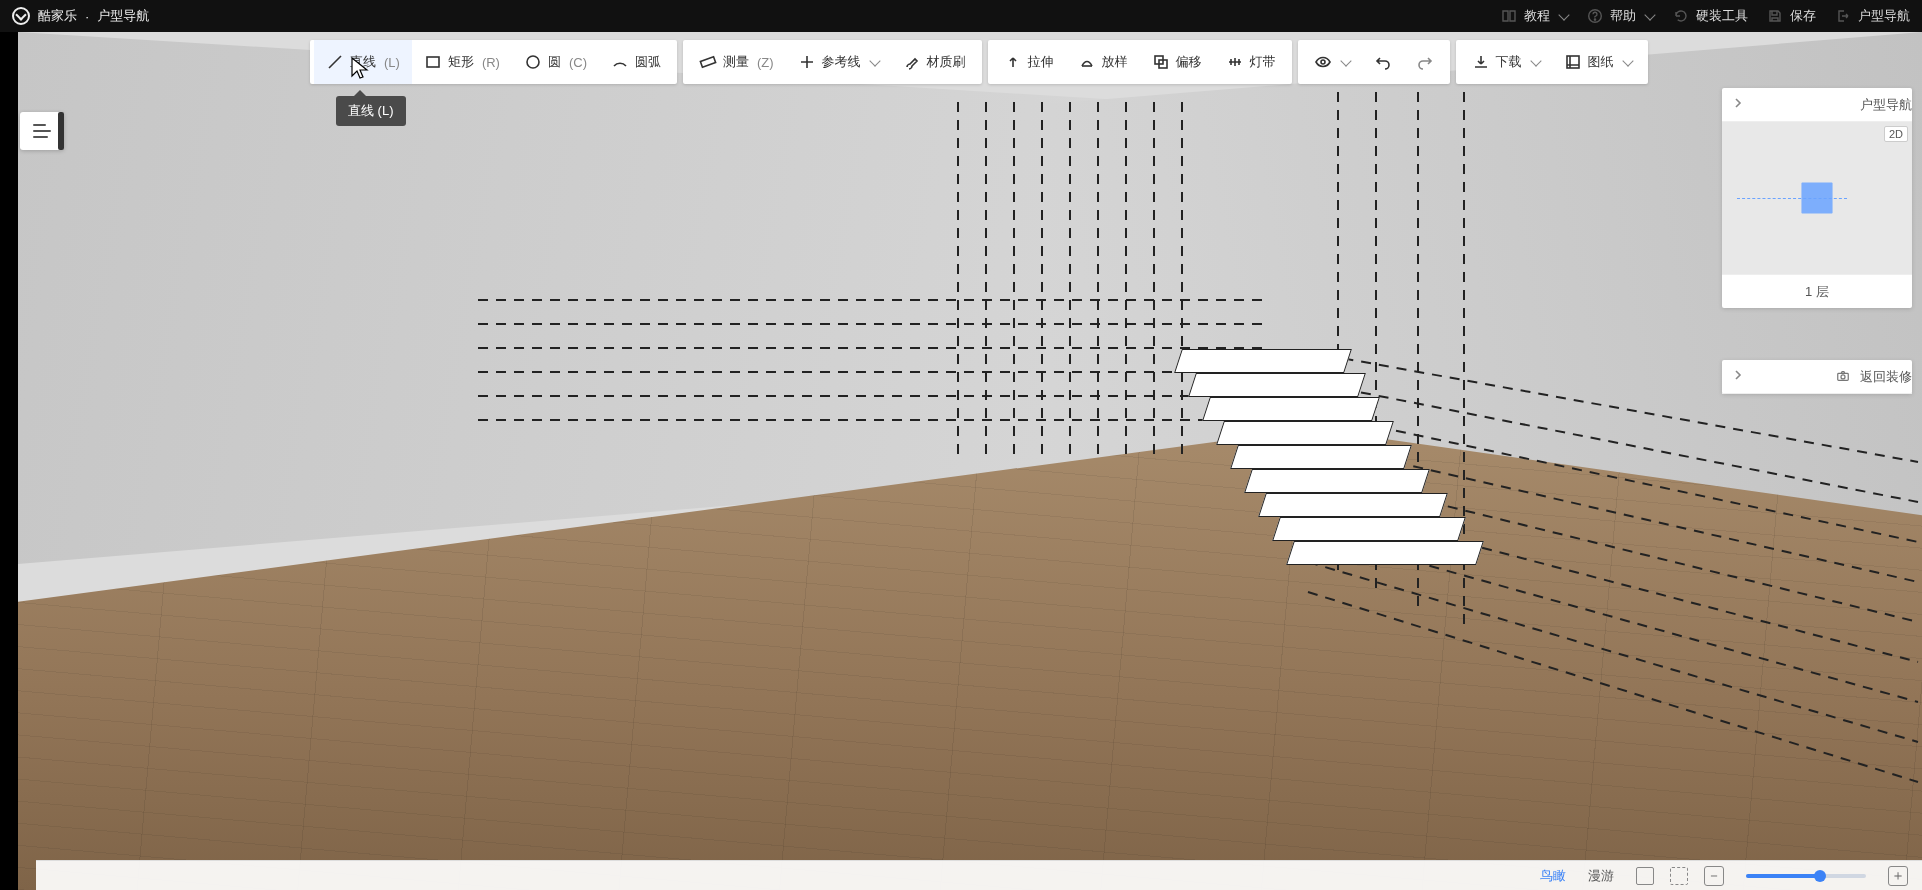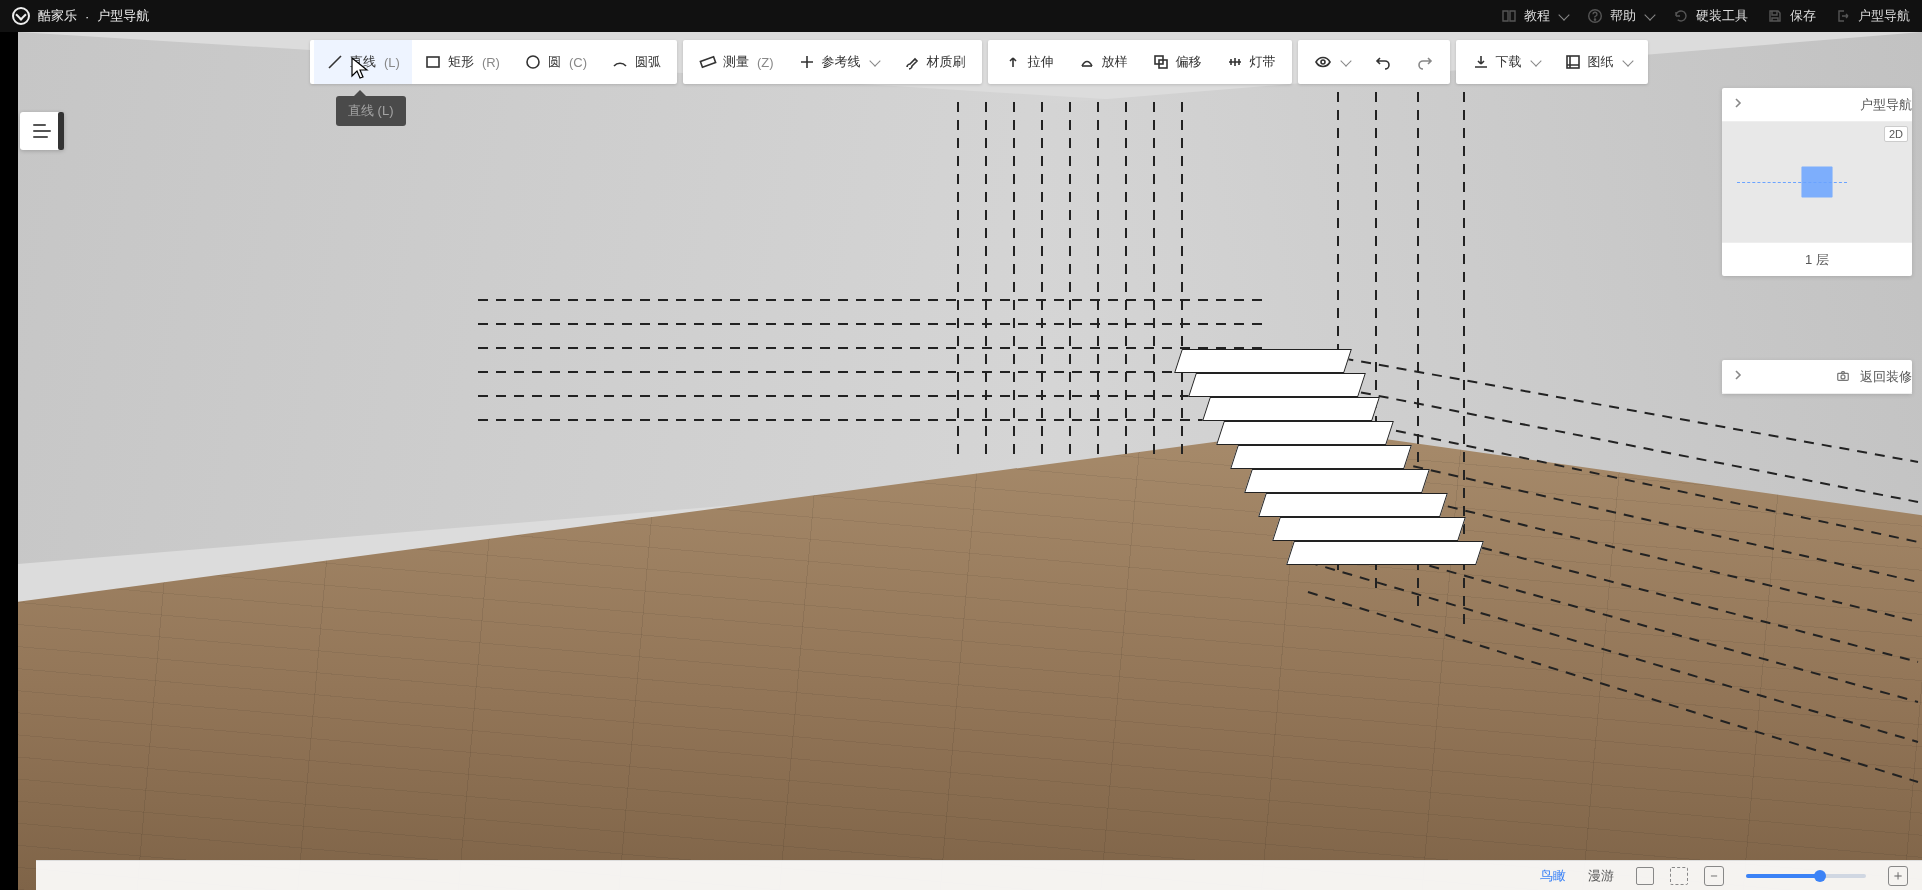--- a/index.html
+++ b/index.html
@@ -15,21 +15,21 @@
   
   .toolbar-wrap { position:absolute; top:40px; left:310px; display:flex; gap:6px; z-index:5; }
   .tool-group { background:#fff; border-radius:2px; box-shadow:0 1px 3px rgba(0,0,0,.15); display:flex; align-items:center; height:44px; padding:0 4px; }
   .tool-btn { display:flex; align-items:center; gap:6px; padding:0 12px; height:100%; font-size:13px; color:#333; cursor:pointer; white-space:nowrap; position:relative; }
   .tool-btn.active { background:#eef4ff; }
   .tool-btn .shortcut { color:#888; margin-left:2px; }
   .tool-icon { display:inline-flex; width:18px; height:18px; align-items:center; justify-content:center; color:#555; }
   .chev { width:8px; height:8px; border-right:1.5px solid #888; border-bottom:1.5px solid #888; transform:rotate(45deg); margin-left:4px; margin-top:-3px; }
 
   
-  .tooltip { position:absolute; top:96px; left:336px; background:#4a4a4a; color:#a3a3a3; font-size:13px; padding:6px 12px; border-radius:3px; z-index:6; }
+  .tooltip { position:absolute; top:96px; left:336px; background:#4a4a4a; color:#ffffff; font-size:13px; padding:6px 12px; border-radius:3px; z-index:6; }
   .tooltip::before { content:""; position:absolute; top:-6px; left:18px; border:6px solid transparent; border-bottom-color:#4a4a4a; border-top:none; }
 
   
   .left-handle { position:absolute; top:112px; left:20px; width:44px; height:38px; background:#fff; border-radius:3px; box-shadow:0 1px 4px rgba(0,0,0,.2); display:flex; align-items:center; justify-content:center; cursor:pointer; z-index:4; }
   .left-handle-bar { position:absolute; top:112px; left:58px; width:6px; height:38px; background:#333; border-radius:2px; z-index:4; }
   .hamburger { width:18px; height:14px; display:flex; flex-direction:column; justify-content:space-between; }
   .hamburger span { height:2px; background:#555; border-radius:1px; }
   .hamburger span:nth-child(1){width:70%} .hamburger span:nth-child(2){width:100%} .hamburger span:nth-child(3){width:85%}
 
   
@@ -50,21 +50,21 @@
   
   .stairs { position:absolute; right:27%; top:37%; width:160px; height:230px; }
   .step { position:absolute; left:0; width:100%; height:24px; background:#fff; border:1.5px solid #222; transform:skewX(-18deg); }
 
   
   .panel { position:absolute; right:10px; width:190px; background:#fff; box-shadow:0 1px 4px rgba(0,0,0,.15); border-radius:2px; font-size:13px; z-index:4; }
   .panel .hdr { display:flex; align-items:center; height:34px; border-bottom:1px solid #eee; padding:0 10px; color:#555; }
   .panel .hdr .collapse { margin-right:auto; cursor:pointer; }
   .panel .hdr .title { position:absolute; left:0; right:0; text-align:right; pointer-events:none; }
   .nav-panel { top:88px; }
-  .nav-panel .minimap { height:120px; background:#e8e8e8; position:relative; display:flex; align-items:center; justify-content:center; }
+  .nav-panel .minimap { height:152px; background:#e8e8e8; position:relative; display:flex; align-items:center; justify-content:center; }
   .nav-panel .floorsel { height:34px; display:flex; align-items:center; justify-content:center; color:#555; border-top:1px solid #eee; }
   .nav-panel .badge2d { position:absolute; top:4px; right:4px; background:#fff; color:#555; font-size:11px; padding:1px 4px; border:1px solid #ccc; border-radius:2px; }
   .nav-panel .cam { width:44px; height:44px; background:#6aa3ff; transform:rotate(45deg); opacity:.85; clip-path:polygon(50% 0,100% 50%,50% 100%,0 50%); }
   .nav-panel .camline { position:absolute; width:110px; border-top:1.5px dashed #6aa3ff; top:50%; left:15px; }
 
   .preview-panel { top:360px; }
   .preview-panel .hdr .camicon { margin-right:6px; }
 
   
   .statusbar { position:absolute; left:18px; right:0; bottom:0; height:30px; background:rgba(255,255,255,.92); border-top:1px solid #ddd; display:flex; align-items:center; justify-content:flex-end; gap:22px; padding:0 14px; font-size:13px; color:#555; z-index:5; }

